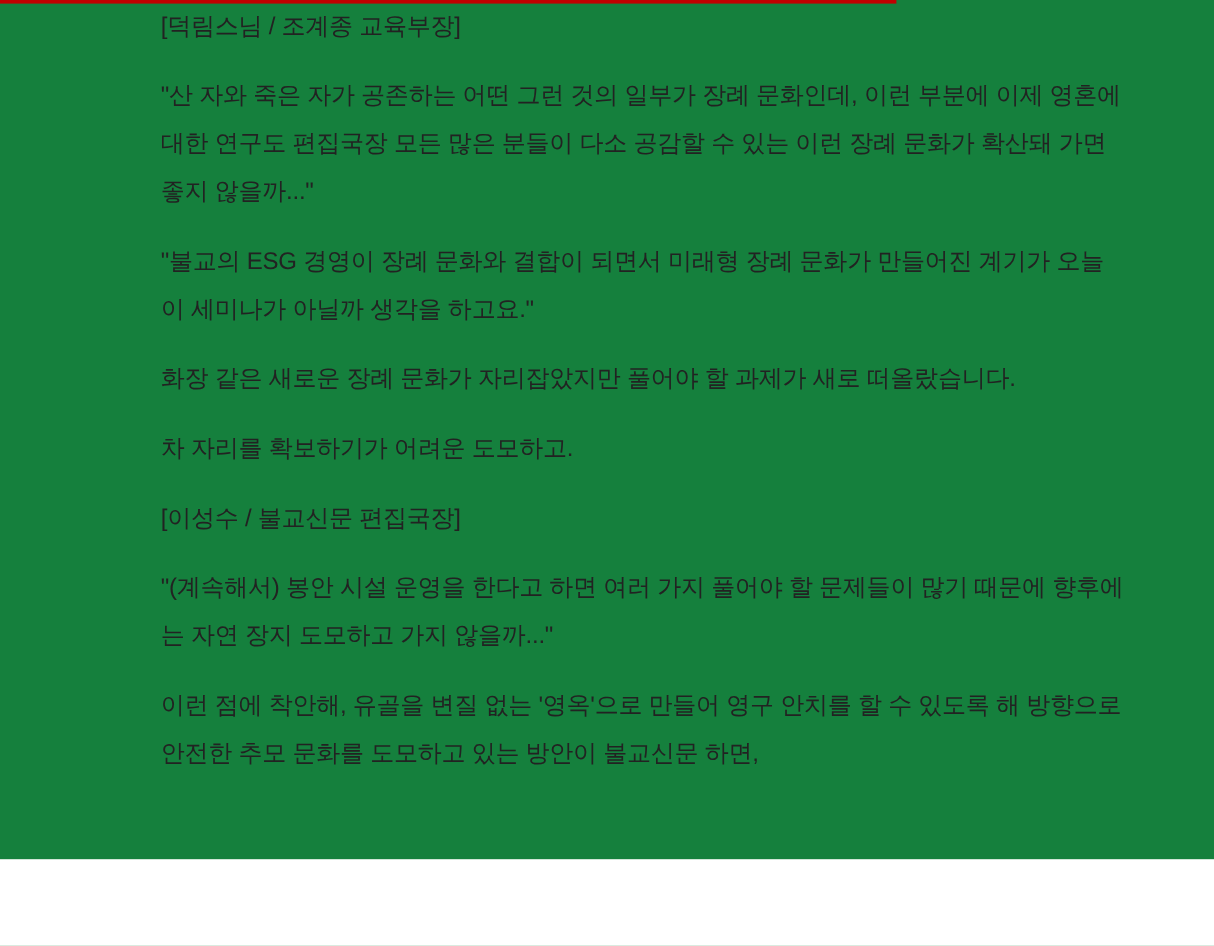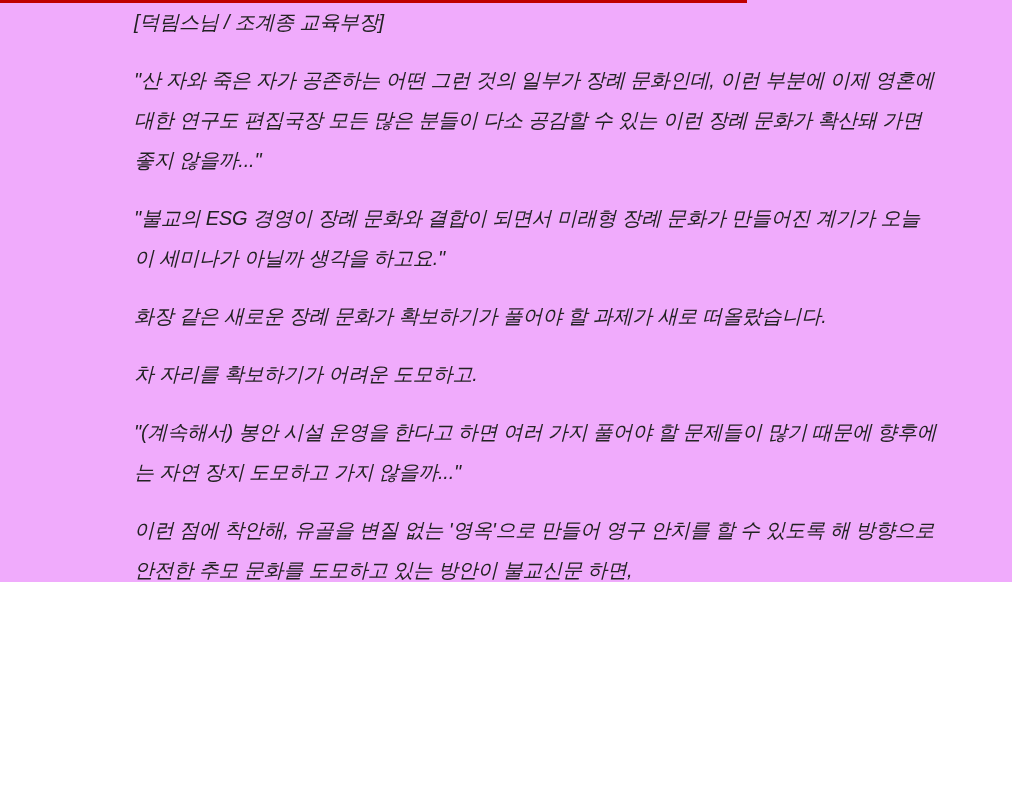--- a/index.html
+++ b/index.html
@@ -6,25 +6,24 @@
     margin: 0;
     padding: 0;
     background: #ffffff;
     width: 1012px;
     height: 788px;
     overflow: hidden;
   }
   .page {
     position: relative;
     width: 1012px;
-    height: 582px;
+    height: 716px;
     font-family: "Liberation Sans", "DejaVu Sans", sans-serif;
     color: #222222;
-    background: #f0abfc;
-    font-style: italic;
+    background: #15803d;
   }
   .top-rule {
     position: absolute;
     top: 0;
     left: 0;
     width: 747px;
     height: 3px;
   }
   .article-body {
     position: absolute;
@@ -63,27 +62,30 @@
       <span class="line">좋지 않을까..."</span>
     </p>
 
 
     <p>
       <span class="line">"불교의 ESG 경영이 장례 문화와 결합이 되면서 미래형 장례 문화가 만들어진 계기가 오늘</span>
       <span class="line">이 세미나가 아닐까 생각을 하고요."</span>
     </p>
 
     <p>
-      <span class="line">화장 같은 새로운 장례 문화가 확보하기가 풀어야 할 과제가 새로 떠올랐습니다.</span>
+      <span class="line">화장 같은 새로운 장례 문화가 자리잡았지만 풀어야 할 과제가 새로 떠올랐습니다.</span>
     </p>
 
     <p>
       <span class="line">차 자리를 확보하기가 어려운 도모하고.</span>
     </p>
 
+    <p>
+      <span class="line">[이성수 / 불교신문 편집국장]</span>
+    </p>
 
     <p>
       <span class="line">"(계속해서) 봉안 시설 운영을 한다고 하면 여러 가지 풀어야 할 문제들이 많기 때문에 향후에</span>
       <span class="line">는 자연 장지 도모하고 가지 않을까..."</span>
     </p>
 
     <p>
       <span class="line">이런 점에 착안해, 유골을 변질 없는 '영옥'으로 만들어 영구 안치를 할 수 있도록 해 방향으로</span>
       <span class="line">안전한 추모 문화를 도모하고 있는 방안이 불교신문 하면,</span>
     </p>

